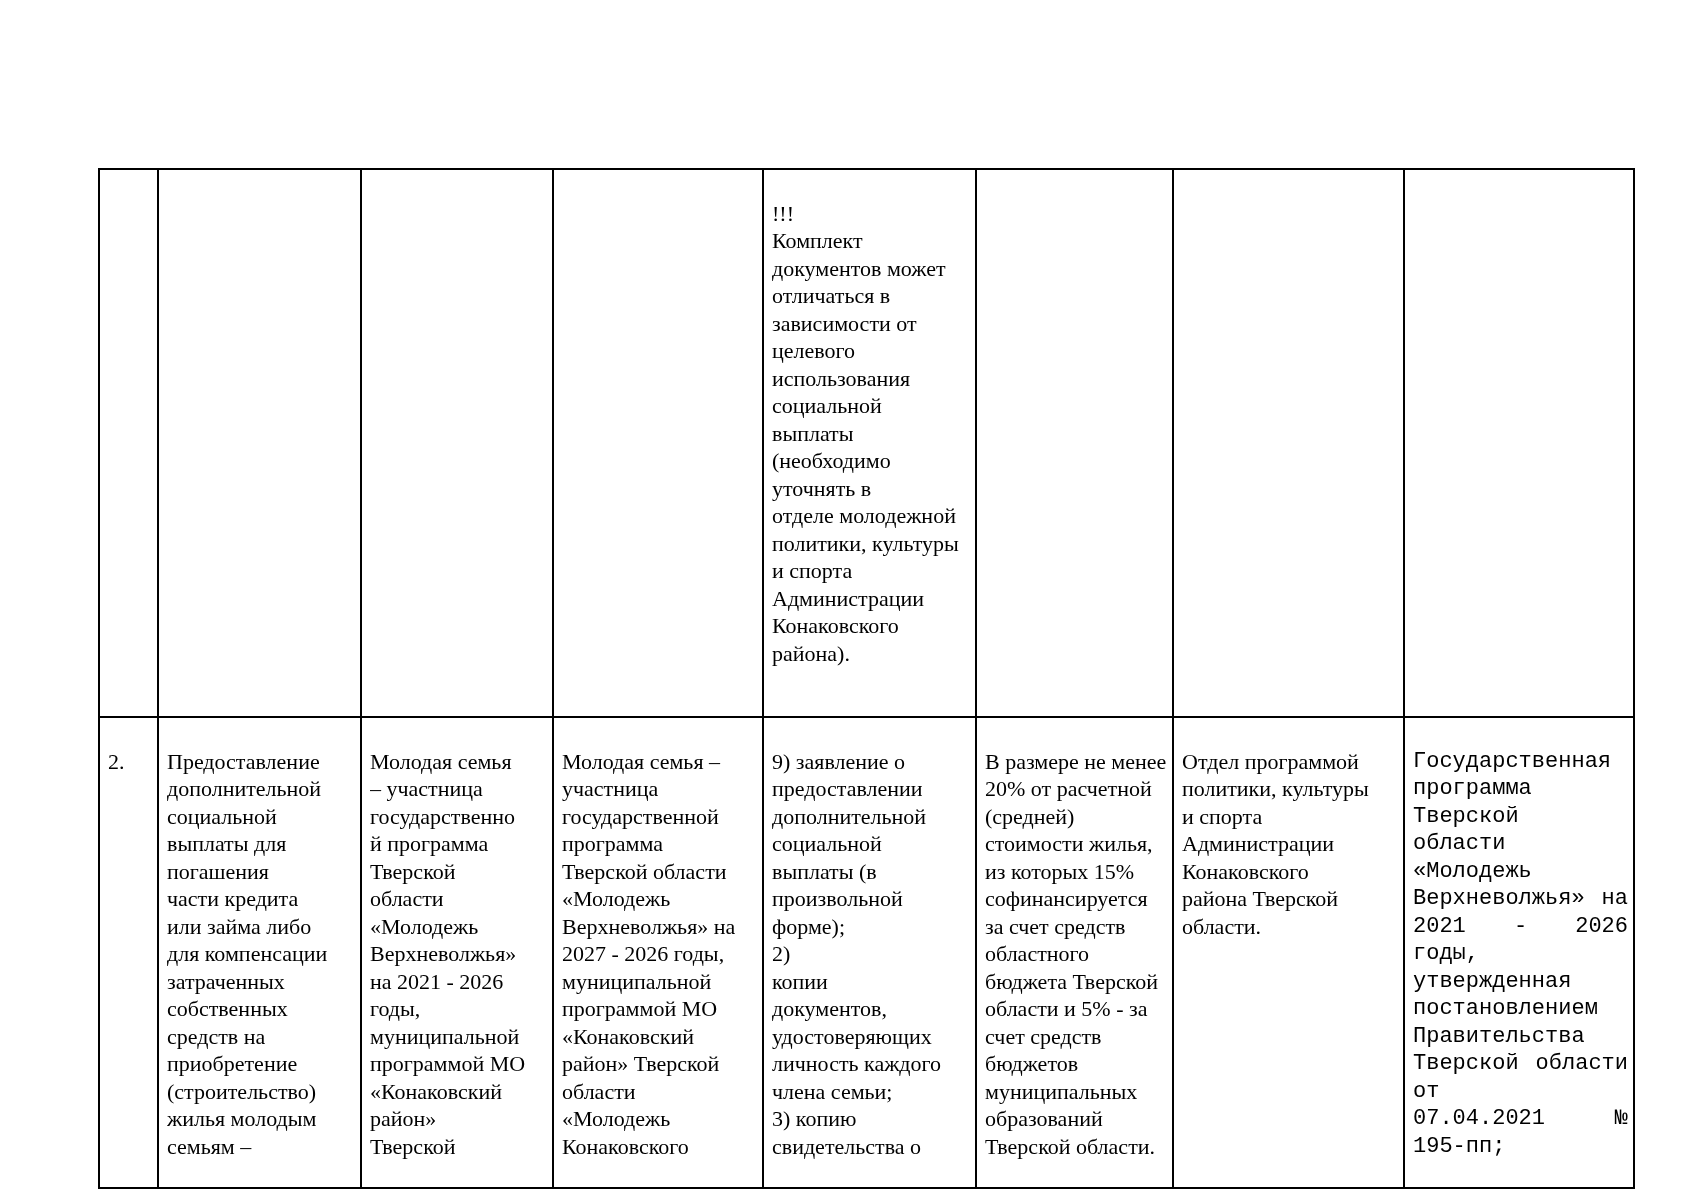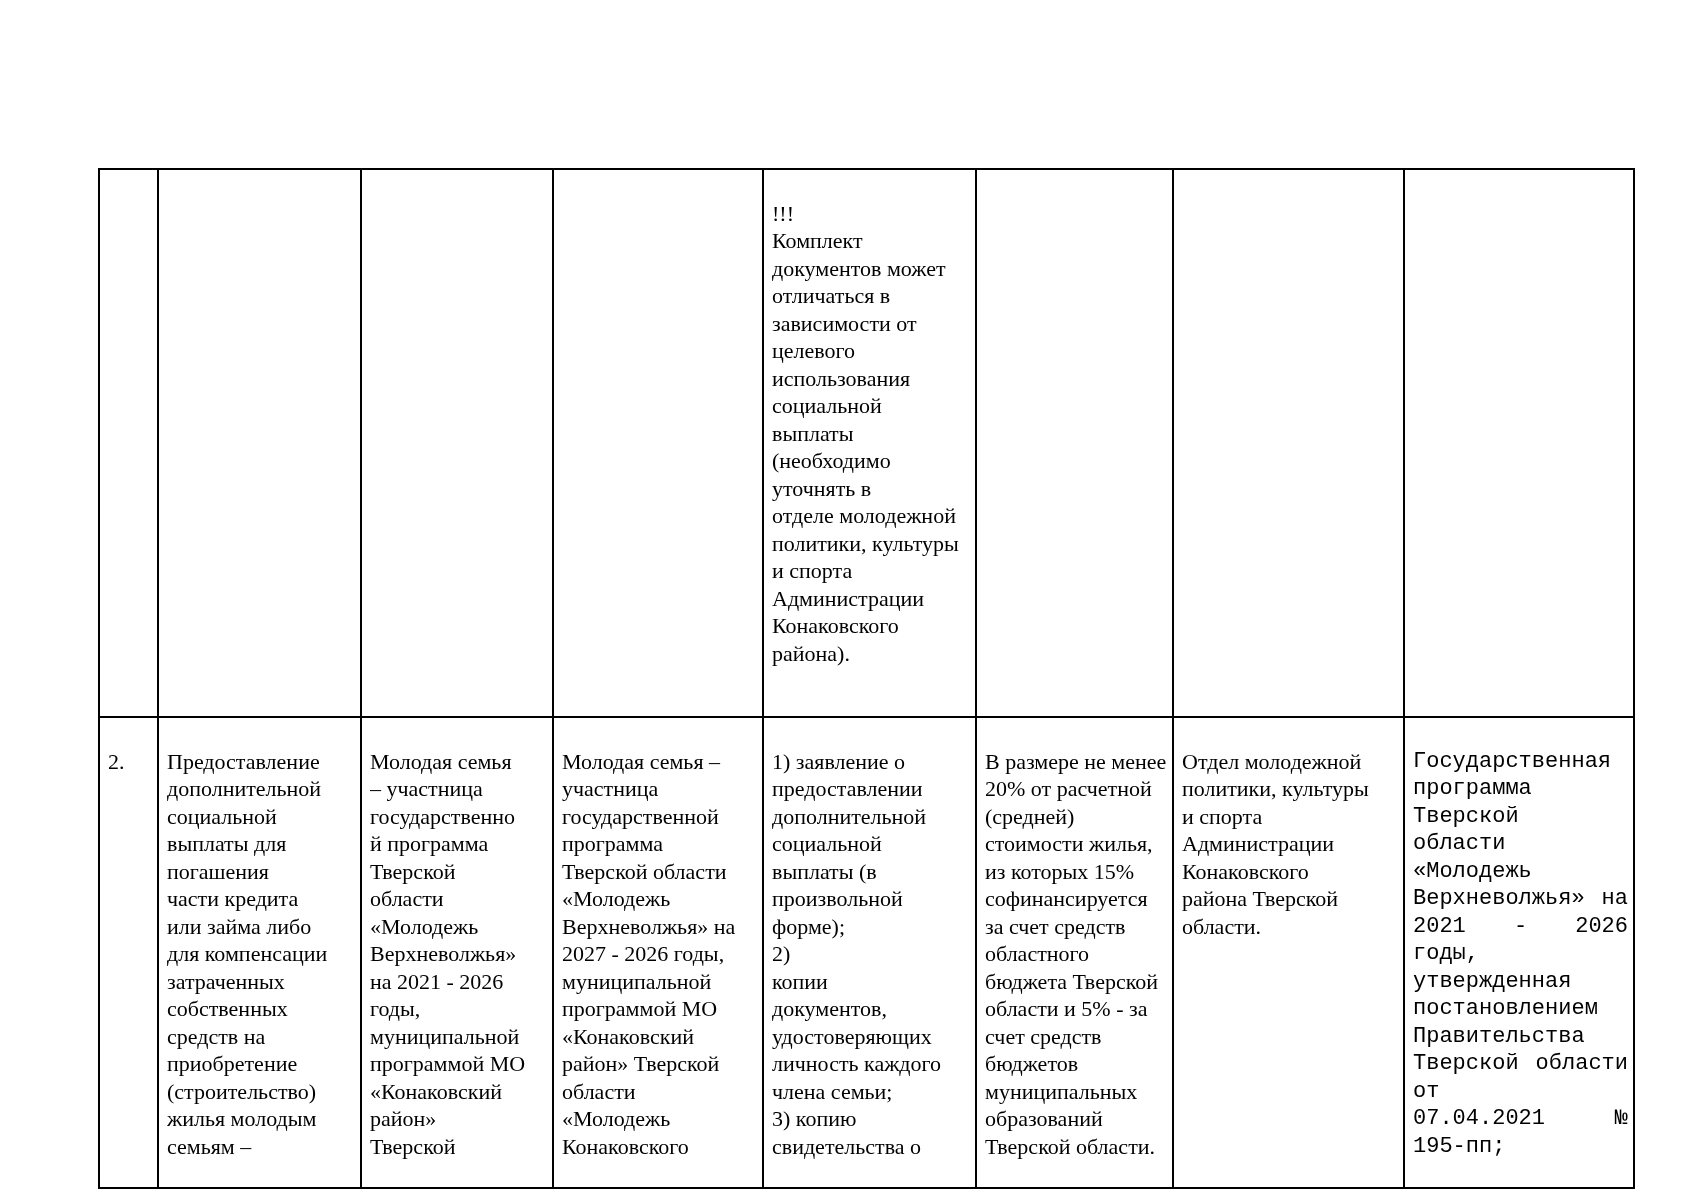--- a/index.html
+++ b/index.html
@@ -157,21 +157,21 @@
 2027 - 2026 годы,
 муниципальной
 программой МО
 «Конаковский
 район» Тверской
 области
 «Молодежь
 Конаковского</div>
         </td>
         <td>
-          <div class="cell-inner">1) заявление о
+          <div class="cell-inner">9) заявление о
 предоставлении
 дополнительной
 социальной
 выплаты (в
 произвольной
 форме);
 2)
 копии
 документов,
 удостоверяющих
@@ -191,21 +191,21 @@
 областного
 бюджета Тверской
 области и 5% - за
 счет средств
 бюджетов
 муниципальных
 образований
 Тверской области.</div>
         </td>
         <td>
-          <div class="cell-inner">Отдел молодежной
+          <div class="cell-inner">Отдел программой
 политики, культуры
 и спорта
 Администрации
 Конаковского
 района Тверской
 области.</div>
         </td>
         <td class="justified">
           <div class="cell-inner">Государственная
 программа Тверской

